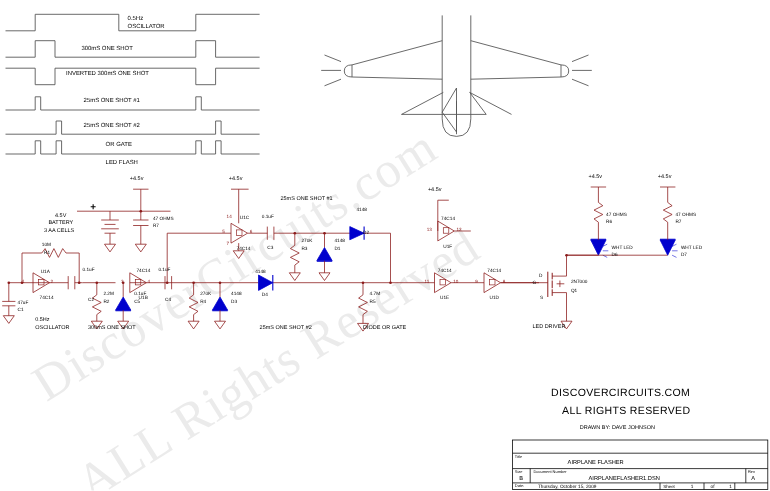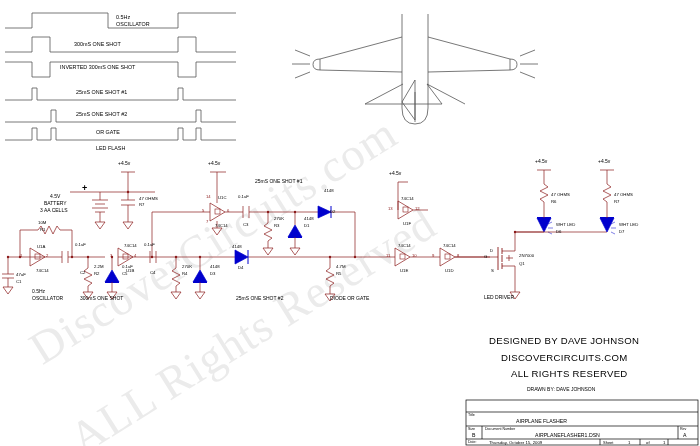--- a/index.html
+++ b/index.html
@@ -348,21 +348,20 @@
   <div class="txt tiny" style="left:551px;top:199px;">R6</div>
 
   <div class="txt tiny" style="left:614px;top:192px;">47 OHMS</div>
   <div class="txt tiny" style="left:614px;top:199px;">R7</div>
   <div class="txt tiny" style="left:556px;top:222px;">WHT LED</div>
   <div class="txt tiny" style="left:556px;top:229px;">D6</div>
   <div class="txt tiny" style="left:619px;top:222px;">WHT LED</div>
   <div class="txt tiny" style="left:619px;top:229px;">D7</div>
 
 
-  <div class="txt credit" style="left:489px;top:335px;">DESIGNED BY DAVE JOHNSON</div>
   <div class="txt credit" style="left:501px;top:352px;">DISCOVERCIRCUITS.COM</div>
   <div class="txt credit" style="left:511px;top:368px;">ALL RIGHTS RESERVED</div>
   <div class="txt drawnby" style="left:527px;top:386px;">DRAWN BY: DAVE JOHNSON</div>
 
   <svg width="250" height="60" viewBox="0 0 250 60" style="left:450px;top:398px;">
     <g fill="none" stroke="#000" stroke-width="0.7">
       <rect x="16" y="2" width="232" height="45"></rect>
       <line x1="16" y1="14" x2="248" y2="14"></line>
       <line x1="16" y1="28" x2="248" y2="28"></line>
       <line x1="16" y1="41" x2="248" y2="41"></line>

